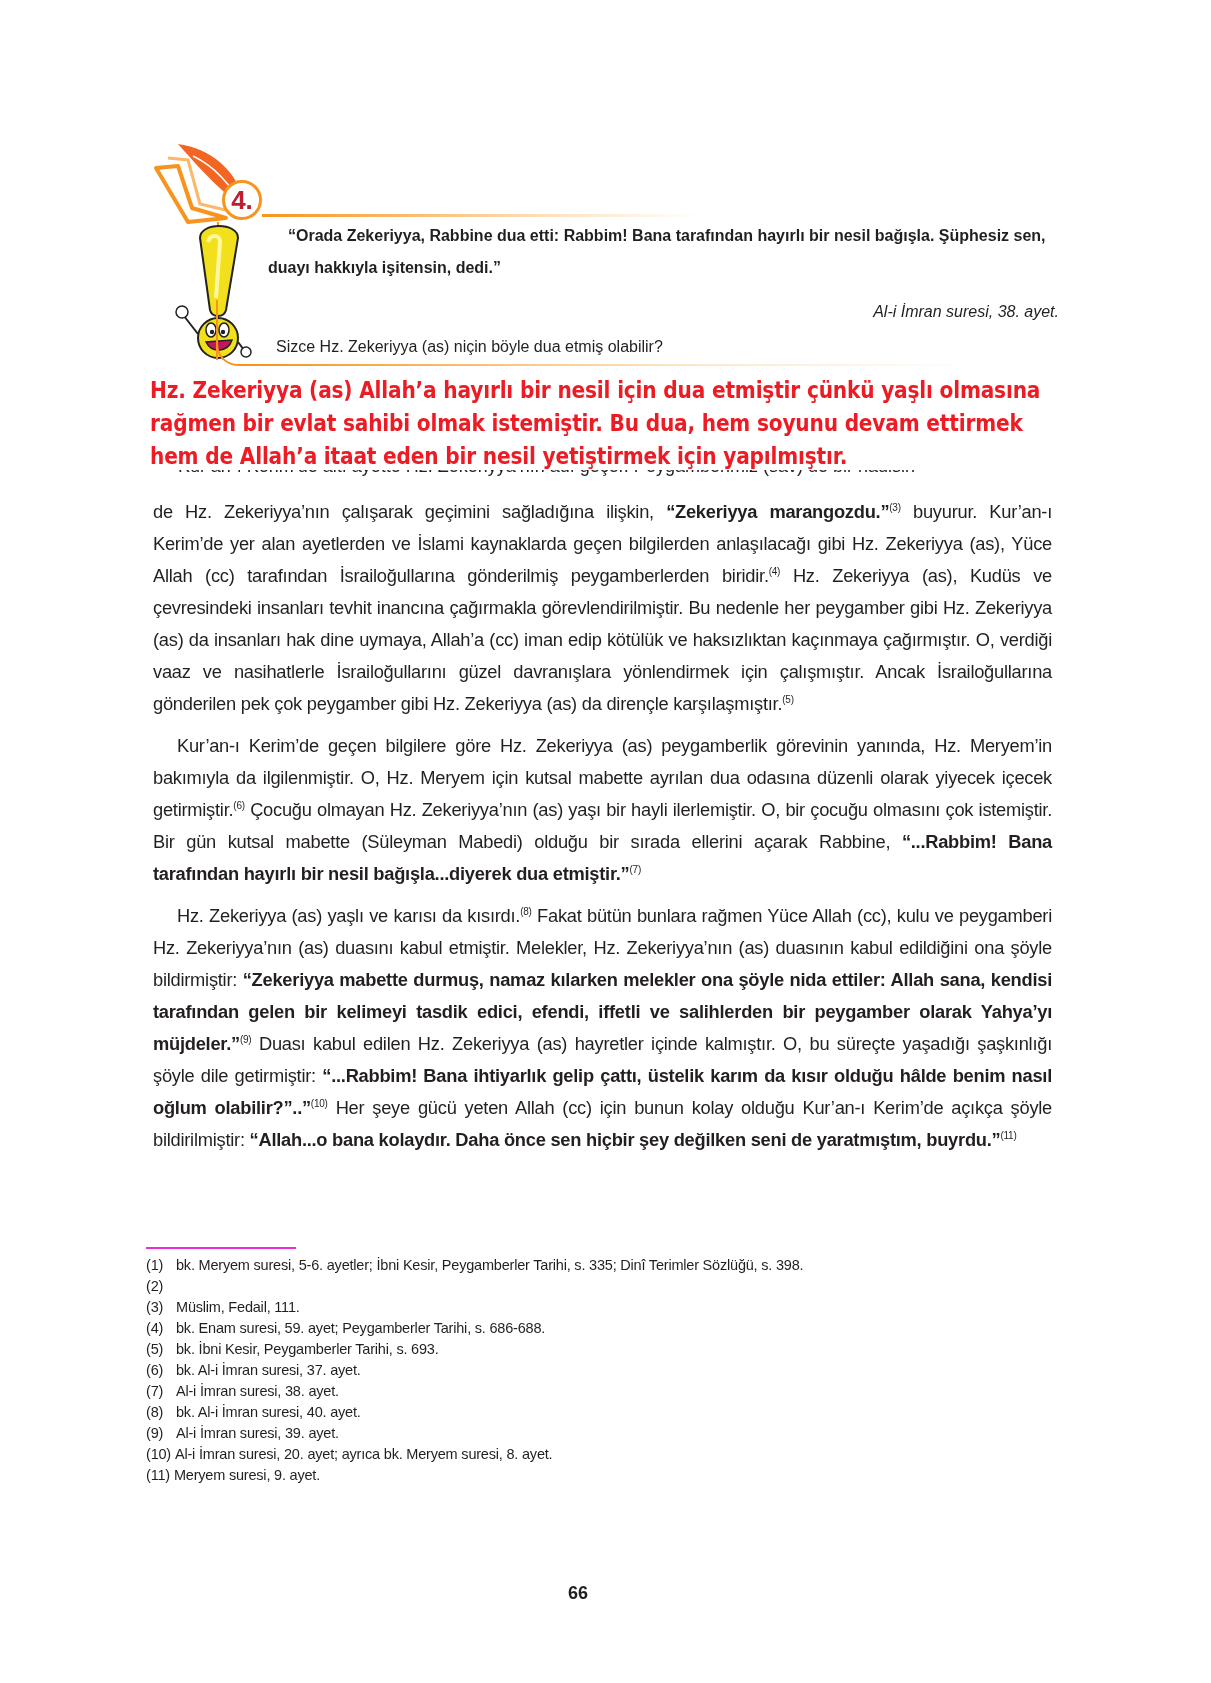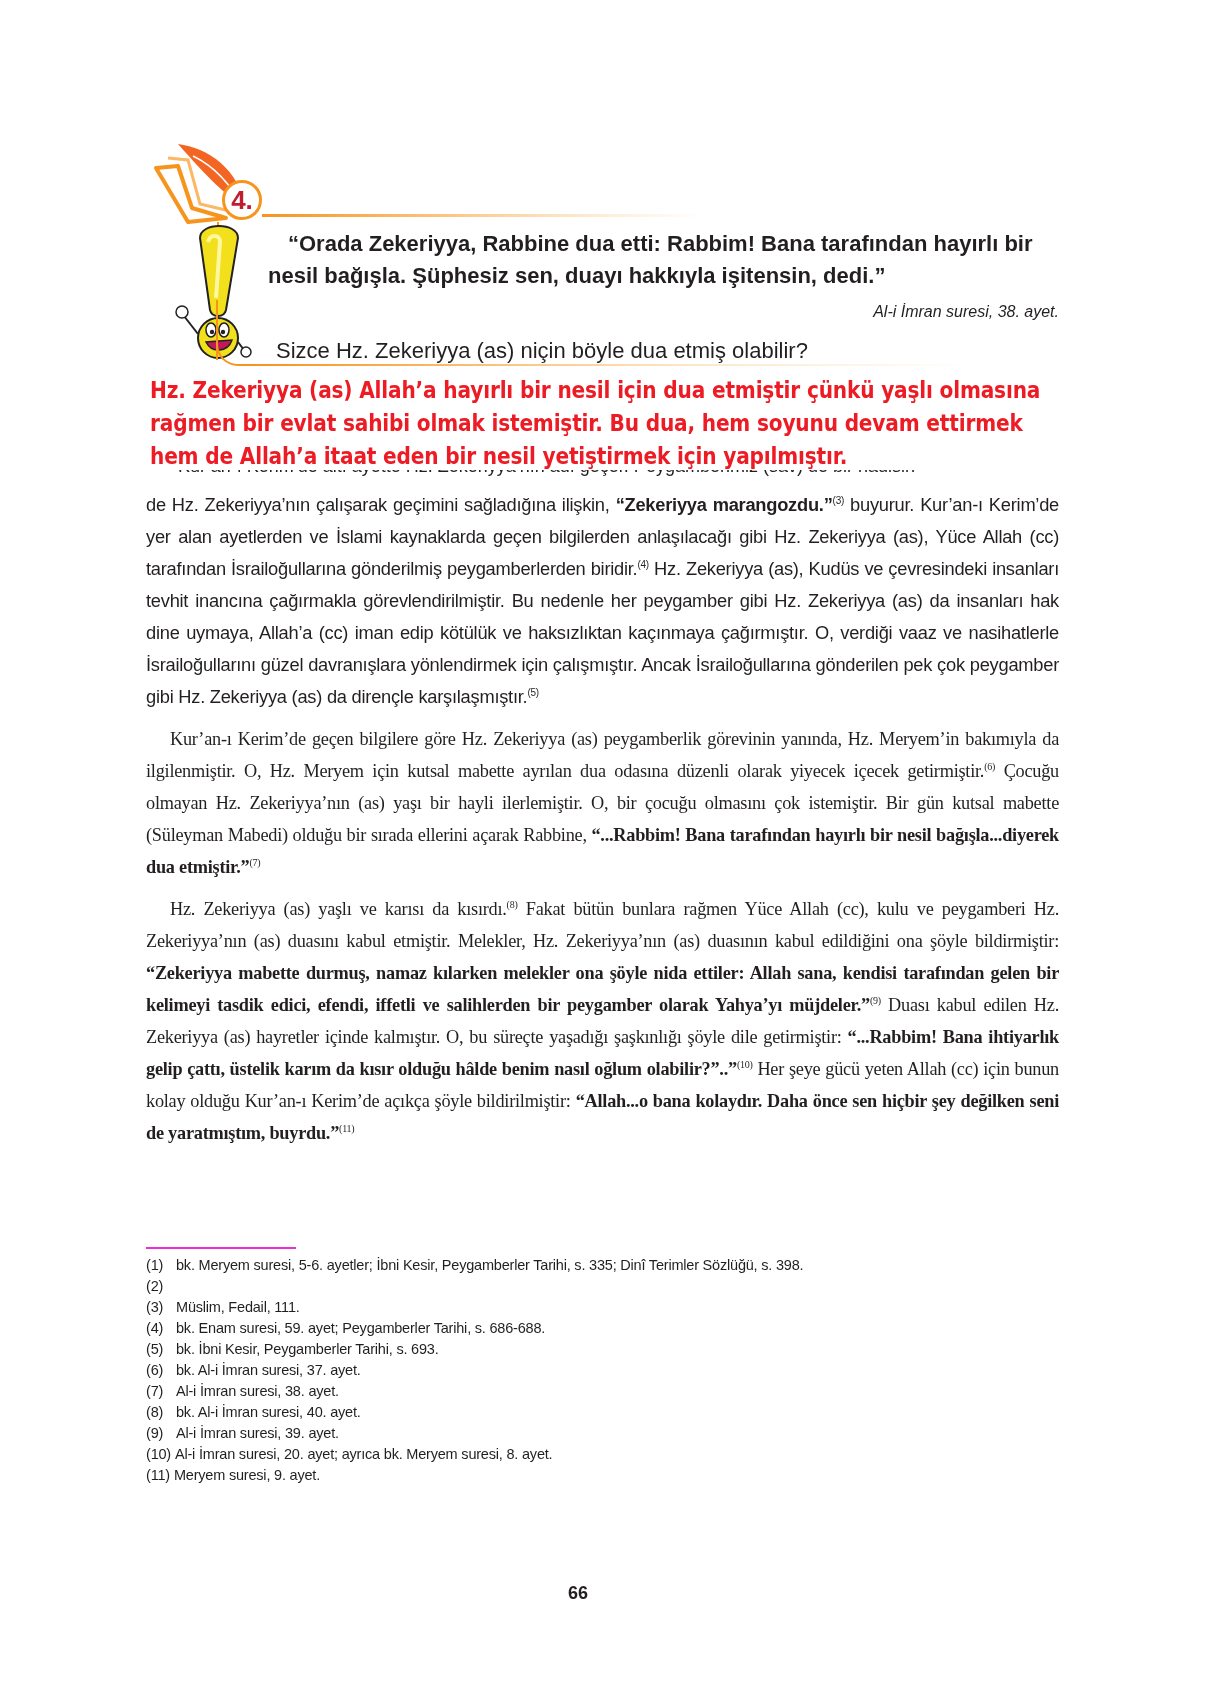--- a/index.html
+++ b/index.html
@@ -17,38 +17,38 @@
                   margin-left: 14px; font-variant: small-caps; }
   .title-rule { position: absolute; left: 262px; top: 214px; width: 440px; height: 3px;
                 background: linear-gradient(to right, #f7941d, #fde6c8 70%, rgba(255,255,255,0)); }
   .frame-line { position: absolute; left: 216px; top: 300px; width: 2px; height: 60px; background: #f7941d; }
   .frame-curve { position: absolute; left: 216px; top: 330px; width: 40px; height: 36px;
                  border-left: 2px solid #f7941d; border-bottom: 2px solid #f7941d;
                  border-bottom-left-radius: 22px; box-sizing: border-box; }
   .frame-bottom { position: absolute; left: 254px; top: 364px; width: 720px; height: 2px;
                   background: linear-gradient(to right, #f7941d, #fde6c8 60%, rgba(255,255,255,0)); }
 
-  .intro-quote { position: absolute; left: 268px; top: 228px; width: 786px;
-                 font-size: 22px; font-weight: bold; line-height: 32px; text-indent: 20px; }
+  .intro-quote { position: absolute; left: 268px; top: 220px; width: 786px;
+                 font-size: 16px; font-weight: bold; line-height: 32px; text-indent: 20px; }
   .intro-source { position: absolute; right: 152px; top: 303px; font-size: 16px; font-style: italic; }
-  .intro-question { position: absolute; left: 276px; top: 338px; font-size: 22px; text-align: center; }
+  .intro-question { position: absolute; left: 276px; top: 338px; font-size: 16px; text-align: center; }
 
   .answer { position: absolute; left: 150px; top: 374px; width: 940px;
             color: #ed1c24; font-weight: bold; font-size: 23.4px; line-height: 33px; letter-spacing: -0.2px;
             font-family: "DejaVu Sans", sans-serif; transform: scaleX(0.86); transform-origin: left top; white-space: nowrap; }
 
   .hidden-line { position: absolute; left: 178px; top: 470px; width: 880px; font-size: 18px;
                  color: #231f20; height: 10px; overflow: hidden; line-height: 28px; }
   .hidden-line span { display: block; margin-top: -18px; }
 
   .body { position: absolute; left: 146px; top: 489px; width: 913px; font-size: 18.3px; line-height: 32px;
           text-align: justify; letter-spacing: -0.25px; }
-  .body p { margin: 0; }
+  .body p { margin: 7px; }
   .body p.indent { text-indent: 24px; }
-  .body p.gap { margin-top: 10px; font-family: Liberation Serif, serif; }
+  .body p.gap { margin-top: 10px; }
   .body b { font-weight: bold; }
   .body sup { font-size: 10px; line-height: 0; vertical-align: 7px; }
 
   .fn-rule { position: absolute; left: 146px; top: 1247px; width: 150px; height: 2px; background: #ec2ed5; }
   .footnotes { position: absolute; left: 146px; top: 1255px; font-size: 14.5px; line-height: 21px; letter-spacing: -0.2px; }
   .fn { display: flex; }
   .fn-num { width: 30px; flex: none; }
 
   .page-num { position: absolute; left: 0; width: 1156px; top: 1583px; text-align: center;
               font-weight: bold; font-size: 18px; }

